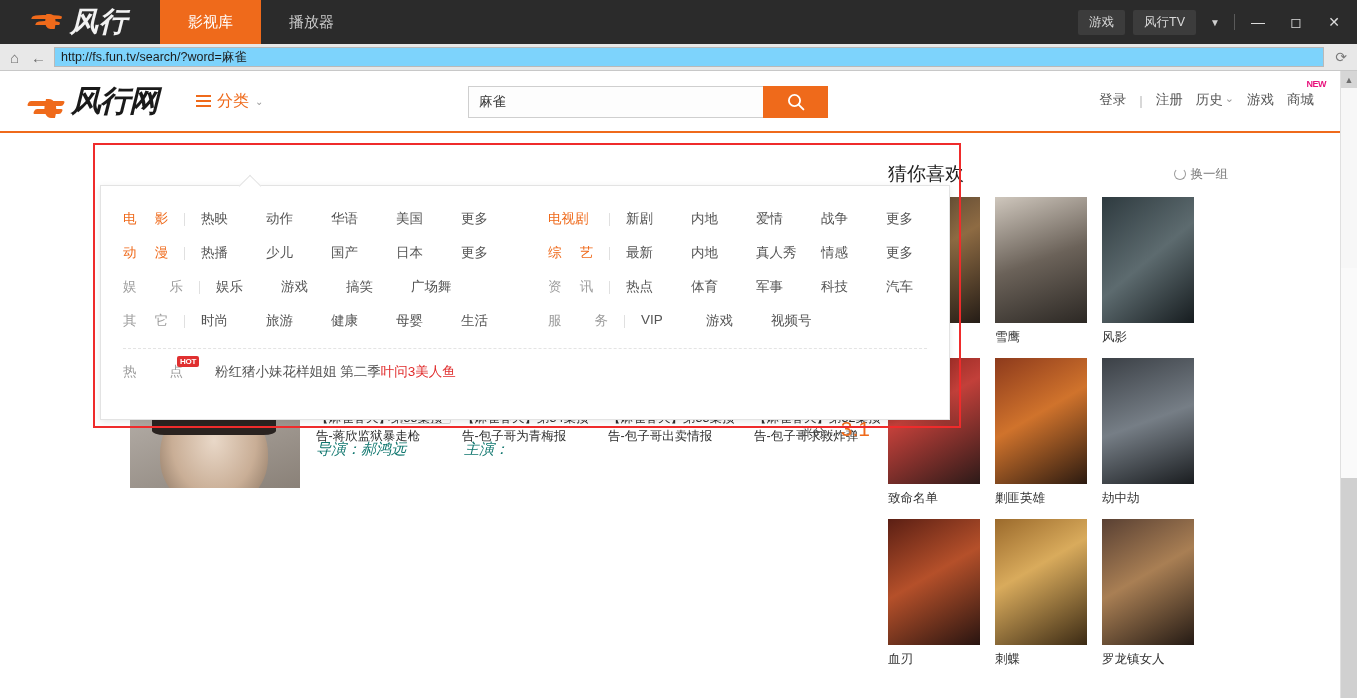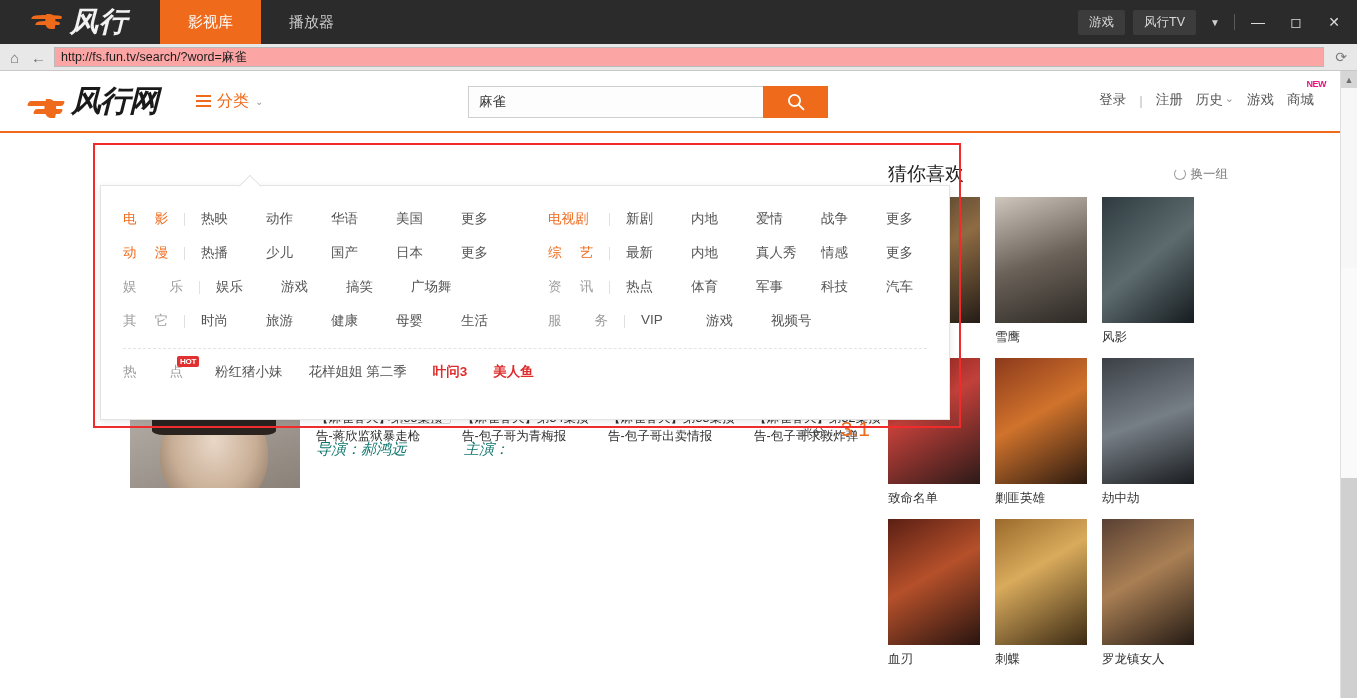--- a/index.html
+++ b/index.html
@@ -47,21 +47,21 @@
   .tb-win { color: #dcdcdc; font-size: 14px; width: 30px; text-align: center; }
 
   
   .addrbar {
     position: absolute; left: 0; top: 44px; width: 1357px; height: 27px;
     background: #e8e8e8; border-bottom: 1px solid #c8c8c8;
     display: flex; align-items: center; gap: 7px; padding: 0 6px;
   }
   .addr-ico { color: #6d6d6d; font-size: 15px; width: 17px; text-align: center; }
   .addr-input {
-    flex: 1; height: 20px; background: #fca5a5; border: 1px solid #b9b9b9;
+    flex: 1; height: 20px; background: #7dd3fc; border: 1px solid #b9b9b9;
     font-size: 12.5px; color: #1c1c1c; padding: 0 6px; line-height: 18px;
     display: flex; align-items: center;
   }
   .addr-reload { color: #7a7a7a; font-size: 14px; width: 20px; text-align: center; }
 
   
   .page {
     position: absolute; left: 0; top: 71px; width: 1340px; height: 627px;
     background: #ffffff; overflow: hidden;
   }
@@ -269,23 +269,23 @@
   .mm-hot { display: flex; align-items: center; padding: 14px 0 0 22px; }
   .mm-hot-label {
     width: 60px; font-size: 13.5px; color: #9c9c9c; display: flex;
     justify-content: space-between; position: relative;
   }
   .mm-hot-badge {
     position: absolute; right: -16px; top: -7px; background: #e03030; color: #fff;
     font-size: 8px; font-weight: bold; padding: 1px 3px; border-radius: 2px;
     letter-spacing: -0.3px;
   }
-  .mm-hot-items { display: flex; gap: 26px; margin-left: 32px; }
+  .mm-hot-items { display: flex; margin-left: 32px; }
   .mm-hot-items a { font-size: 13.5px; color: #555; text-decoration: none; cursor: pointer; }
-  .mm-hot-items a.hot { color: #e02b2b; font-weight: bold; }
+  .mm-hot-items a.hot { color: #e02b2b; font-weight: normal; }
 </style>
 </head>
 <body>
 
 <div class="app">
 
   <div class="titlebar">
     <div class="tb-logo">
       <span class="tb-logo-mark">
           <i></i>

